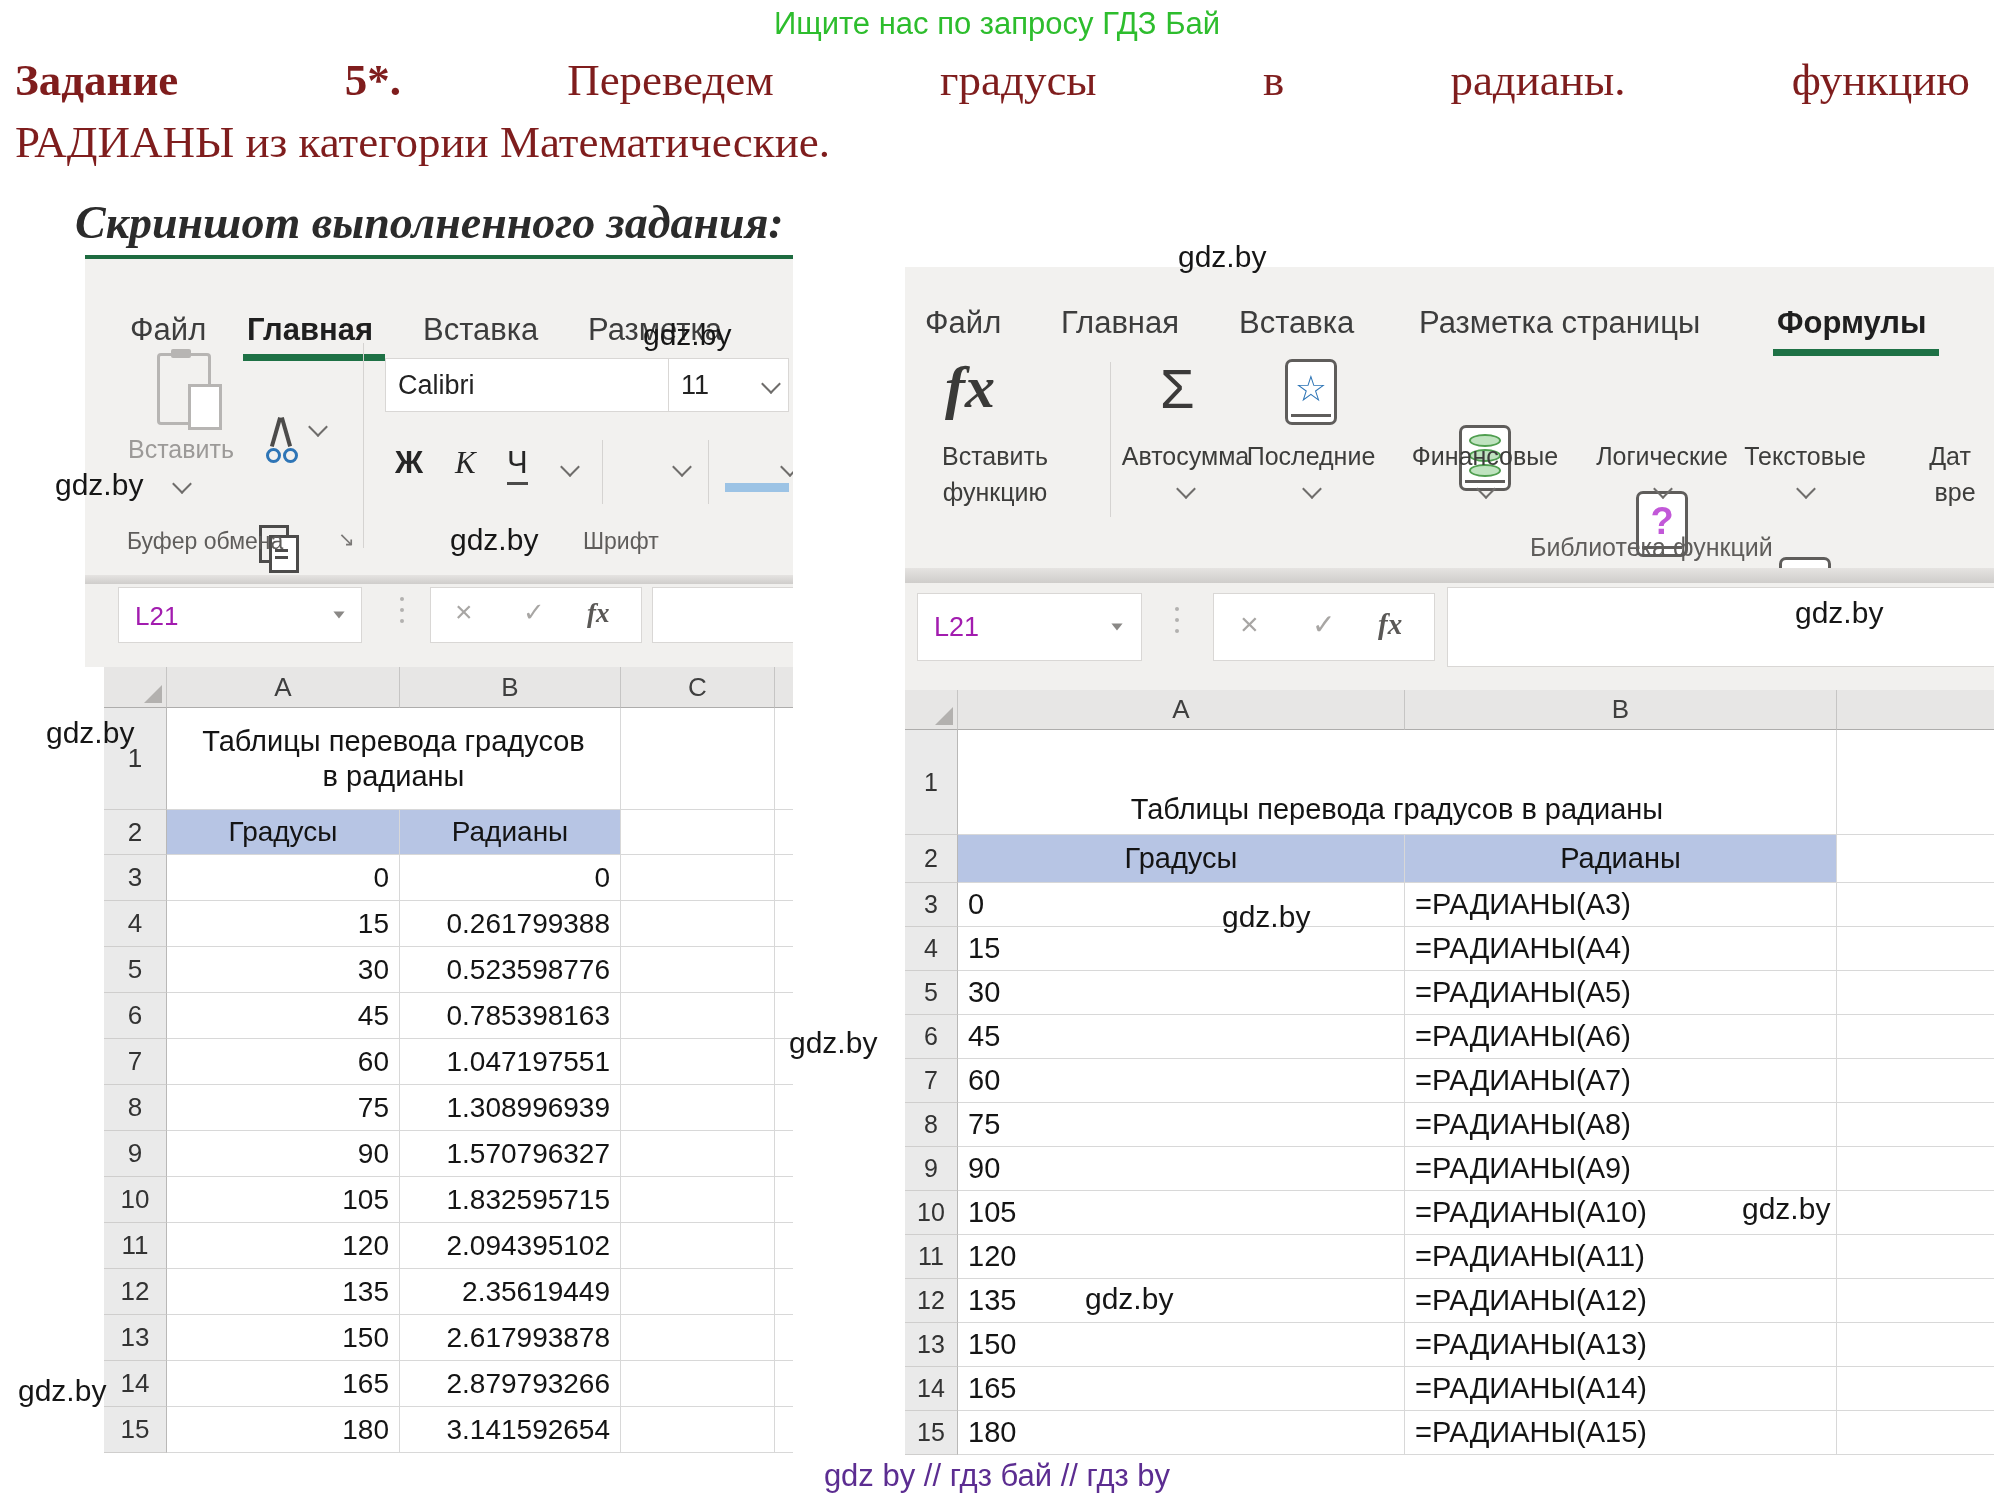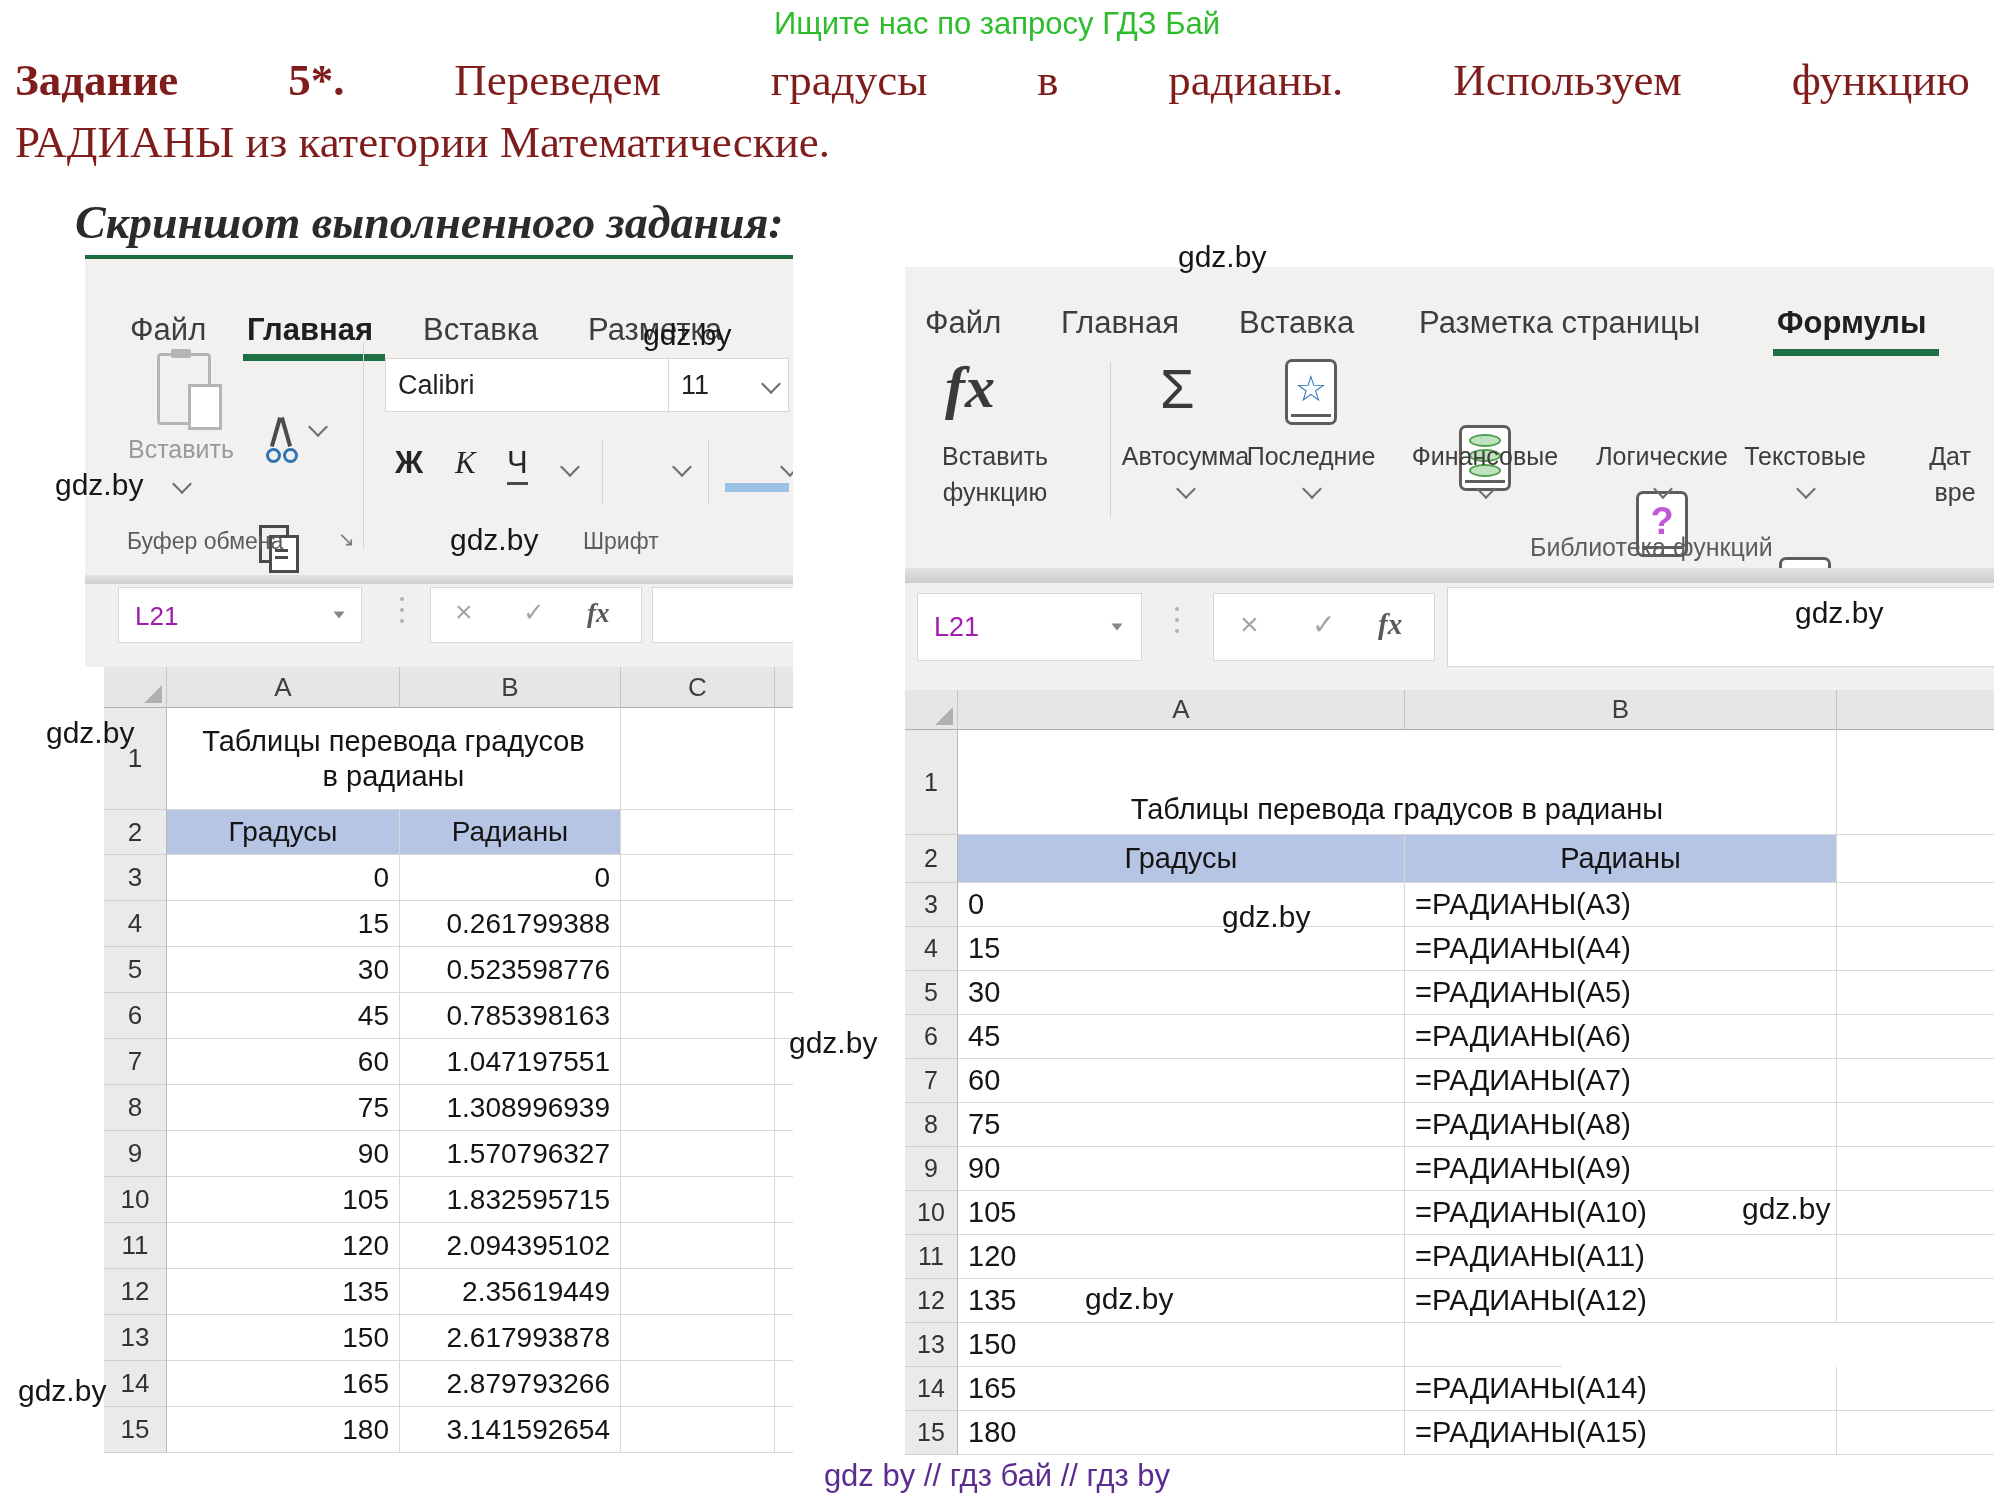--- a/index.html
+++ b/index.html
@@ -136,21 +136,20 @@
 <div class="abs banner">Ищите нас по запросу ГДЗ Бай</div>
 
 <div class="abs task">
   <div class="task-line1">
     <span class="b">Задание</span>
     <span class="b">5*.</span>
     <span>Переведем</span>
     <span>градусы</span>
     <span>в</span>
     <span>радианы.</span>
-    <span>Используем</span>
     <span>функцию</span>
   </div>
   <div class="task-line2">РАДИАНЫ из категории Математические.</div>
 </div>
 
 <div class="abs subtitle">Скриншот выполненного задания:</div>
 
 <div id="left-shot" class="abs shot">
   <div class="abs greenline"></div>
   <div class="abs ribbon" style="top:4px;height:319px;"></div>
@@ -509,20 +508,21 @@
       </div>
         <div class="grow">
         <div class="cell numcell">12</div>
         <div class="cell ca">135</div>
         <div class="cell cb">=РАДИАНЫ(A12)</div>
         <div class="cell cc"></div>
       </div>
         <div class="grow">
         <div class="cell numcell">13</div>
         <div class="cell ca">150</div>
+        <div class="cell cb">=РАДИАНЫ(A13)</div>
         <div class="cell cc"></div>
       </div>
         <div class="grow">
         <div class="cell numcell">14</div>
         <div class="cell ca">165</div>
         <div class="cell cb">=РАДИАНЫ(A14)</div>
         <div class="cell cc"></div>
       </div>
         <div class="grow">
         <div class="cell numcell">15</div>

